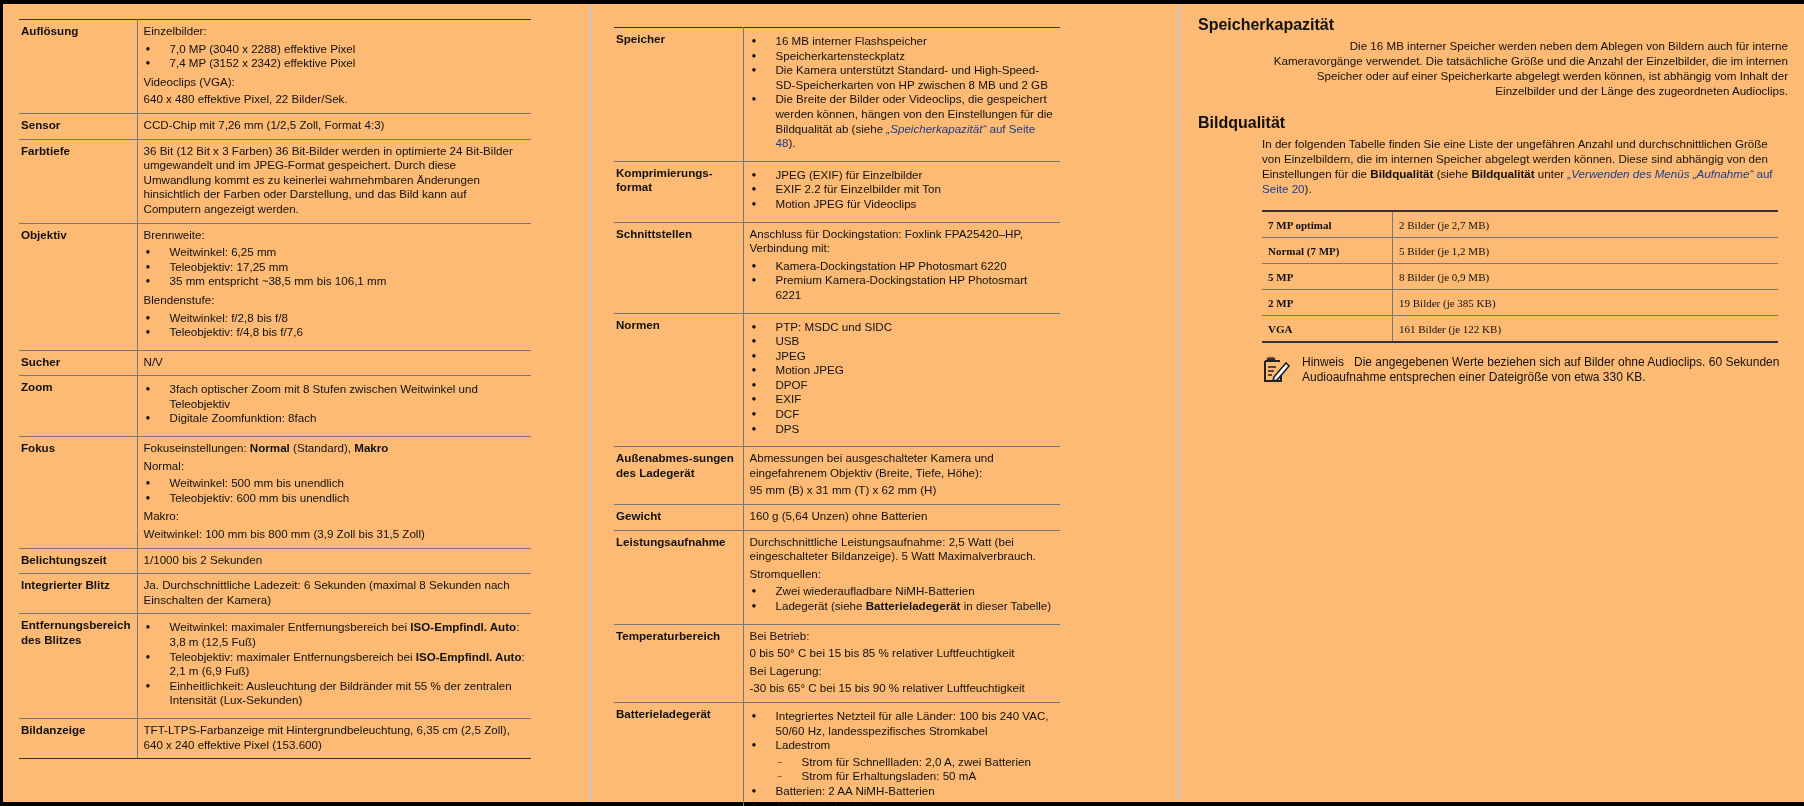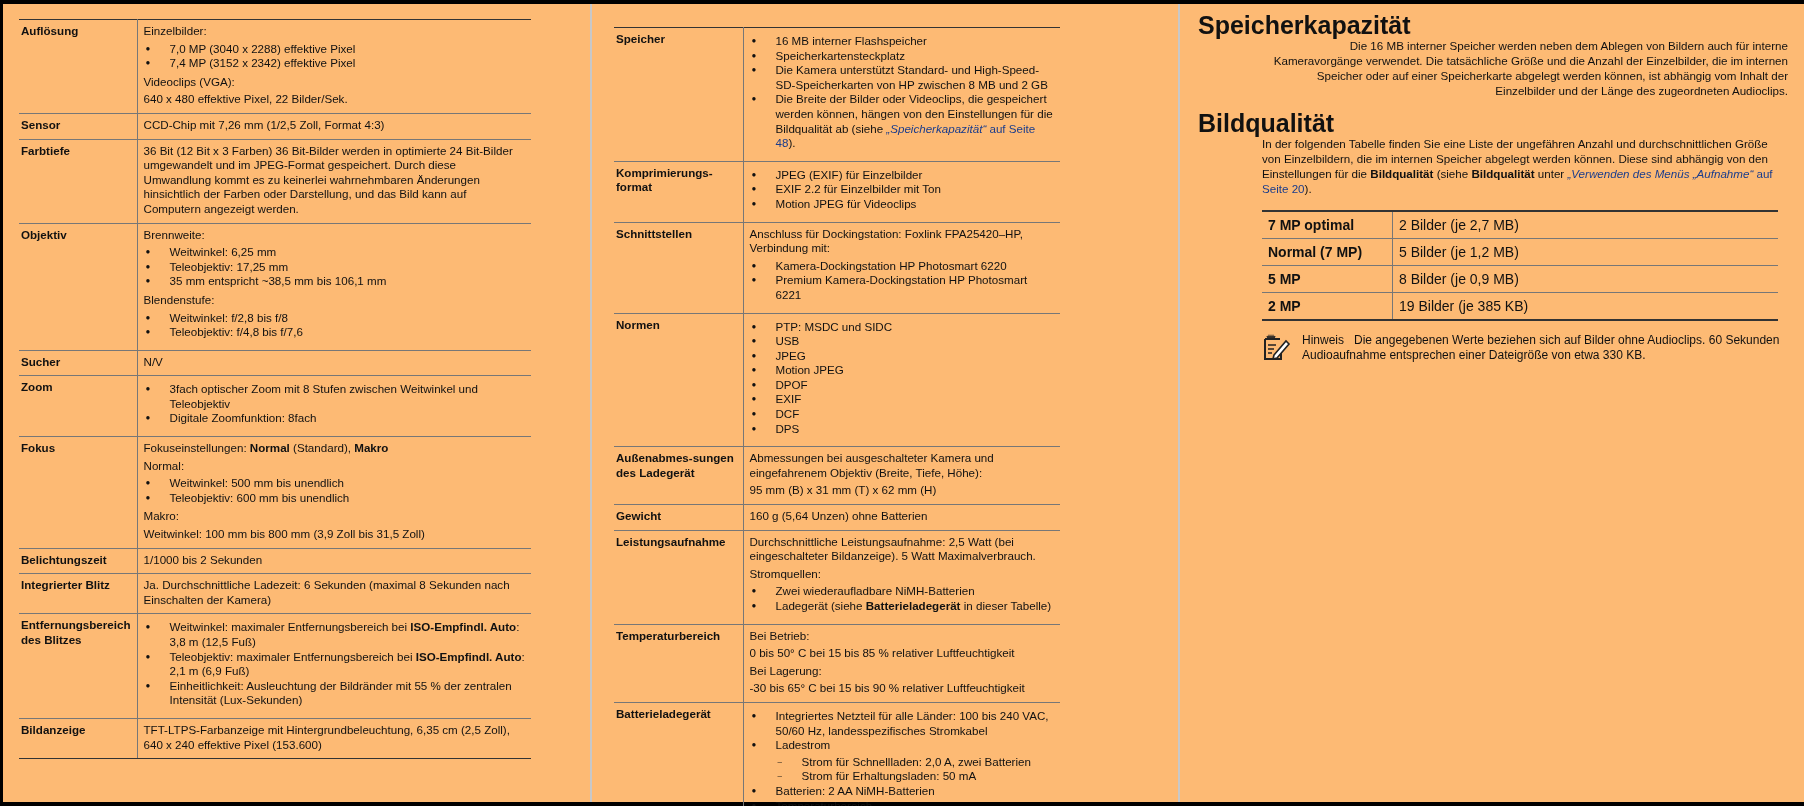--- a/index.html
+++ b/index.html
@@ -28,23 +28,23 @@
   .p:last-child { margin-bottom: 0; }
   ul.b { list-style: none; margin: 2px 0 4px 0; padding: 0; }
   ul.b li { position: relative; padding-left: 26px; }
   ul.b li::before { content: "●"; position: absolute; left: 2px; top: 0; font-size: 8px; }
   ul.d { list-style: none; margin: 2px 0 0 0; padding: 0; }
   ul.d li { position: relative; padding-left: 26px; }
   ul.d li::before { content: "–"; position: absolute; left: 2px; top: 0; }
   .bold { font-weight: bold; }
   .lnk { color: #1a3c8c; font-style: italic; }
   .lnk2 { color: #1a3c8c; }
-  h2 { font-size: 25px; font-weight: bold; margin: 0; line-height: 22px; }
+  h2 { font-size: 16px; font-weight: bold; margin: 0; line-height: 22px; }
   .para { font-size: 11.6px; line-height: 15px; margin: 2px 0 0 0; }
-  table.q { border-collapse: collapse; font-size: 14px; width: 516px; }
+  table.q { border-collapse: collapse; font-size: 11px; width: 516px; font-family: Liberation Serif, serif; }
   table.q td { border-bottom: 1.5px solid #777; padding: 5px 6px 5px 6px; height: 15px; }
   table.q tr:first-child td { border-top: 2px solid #333; }
   table.q tr:last-child td { border-bottom: 2px solid #333; }
   table.q td.lab { font-weight: bold; border-right: 1.5px solid #777; width: 118px; }
   .note { display: flex; align-items: flex-start; font-size: 12px; line-height: 15px; }
   .note .ic { width: 30px; height: 30px; margin-right: 10px; flex: none; }
   .note .hw { margin-right: 10px; }
 </style>
 </head>
 <body>
@@ -283,20 +283,24 @@
             <td class="lab">Normal (7 MP)</td>
             <td>5 Bilder (je 1,2 MB)</td>
           </tr>
           <tr>
             <td class="lab">5 MP</td>
             <td>8 Bilder (je 0,9 MB)</td>
           </tr>
           <tr>
             <td class="lab">2 MP</td>
             <td>19 Bilder (je 385 KB)</td>
+          </tr>
+          <tr>
+            <td class="lab">VGA</td>
+            <td>161 Bilder (je 122 KB)</td>
           </tr>
         </tbody>
       </table>
 
     <div class="note" style="margin-left:64px; margin-top:12px;">
       <svg class="ic" viewBox="0 0 30 30">
         <path d="M3 6 h15 M3 6 v20 h16 v-8" fill="none" stroke="#222" stroke-width="2"></path>
         <path d="M5 3 q1 3 2 0 q1 3 2 0 q1 3 2 0 q1 3 2 0" fill="none" stroke="#222" stroke-width="1.3"></path>
         <path d="M6 12 h8 M6 16 h6 M6 20 h4" stroke="#222" stroke-width="1.5"></path>
         <path d="M12 22 l12 -14 l3 3 l-12 14 l-4 1 z" fill="#fff" stroke="#222" stroke-width="1.6"></path>

